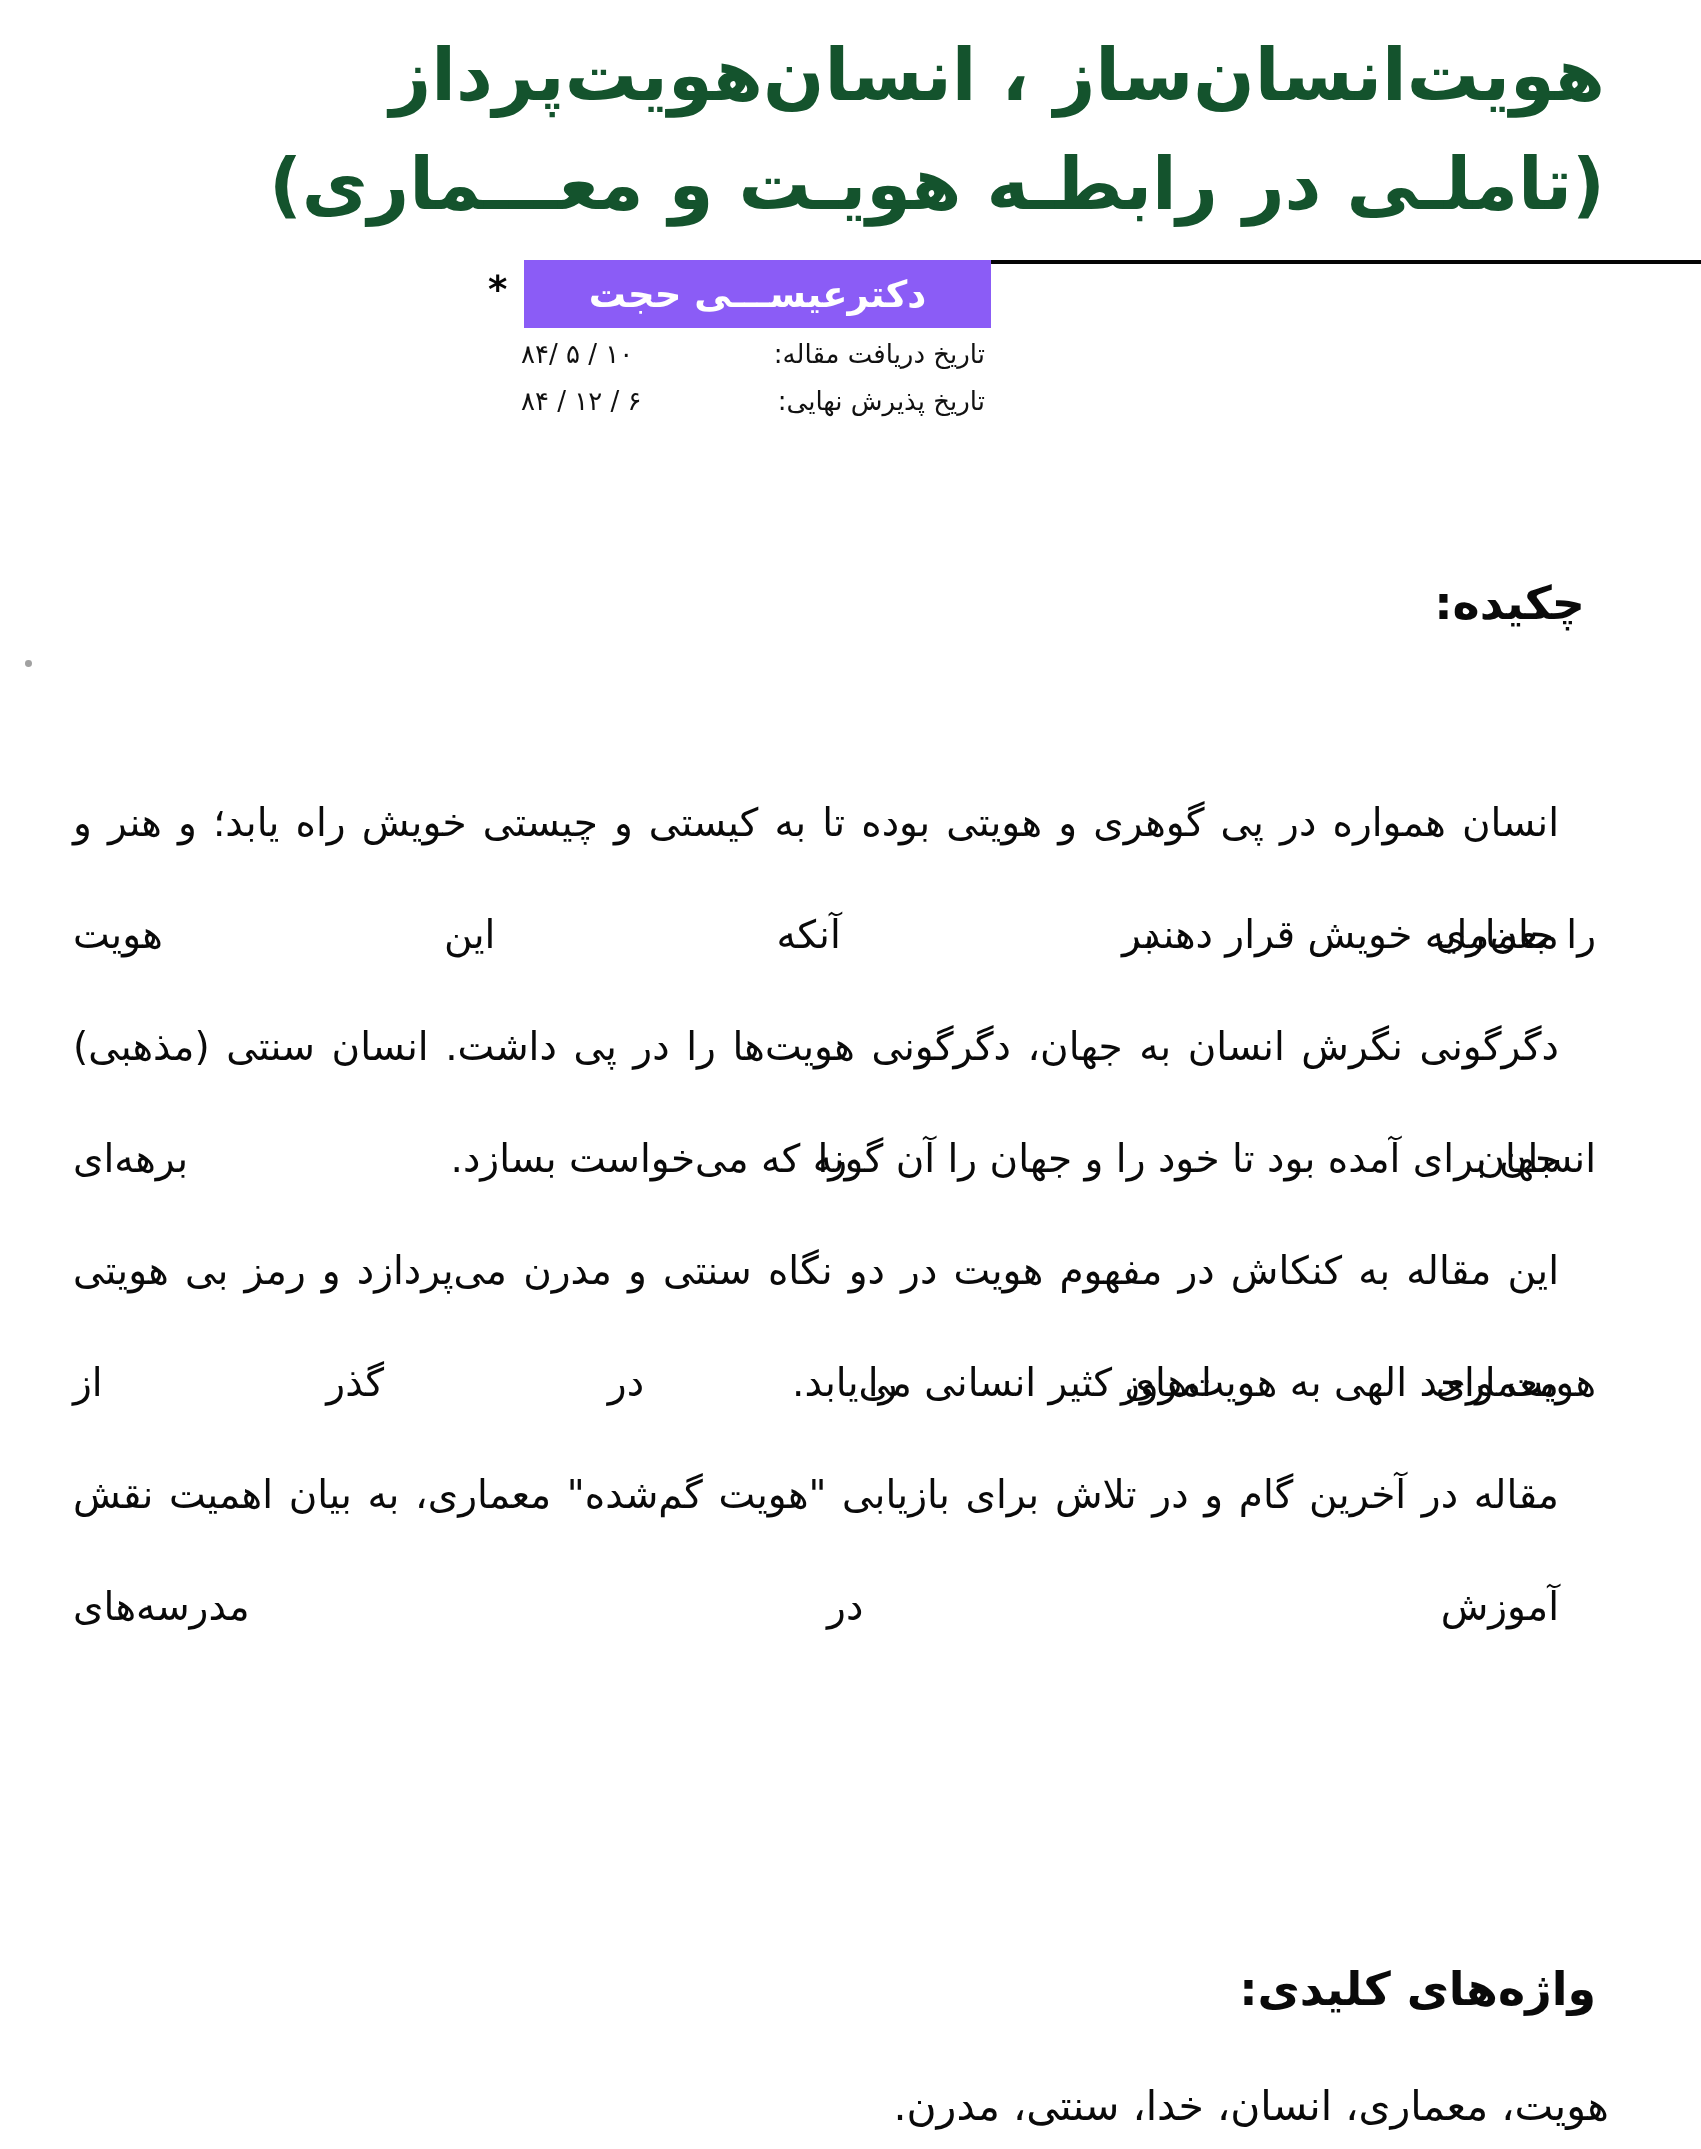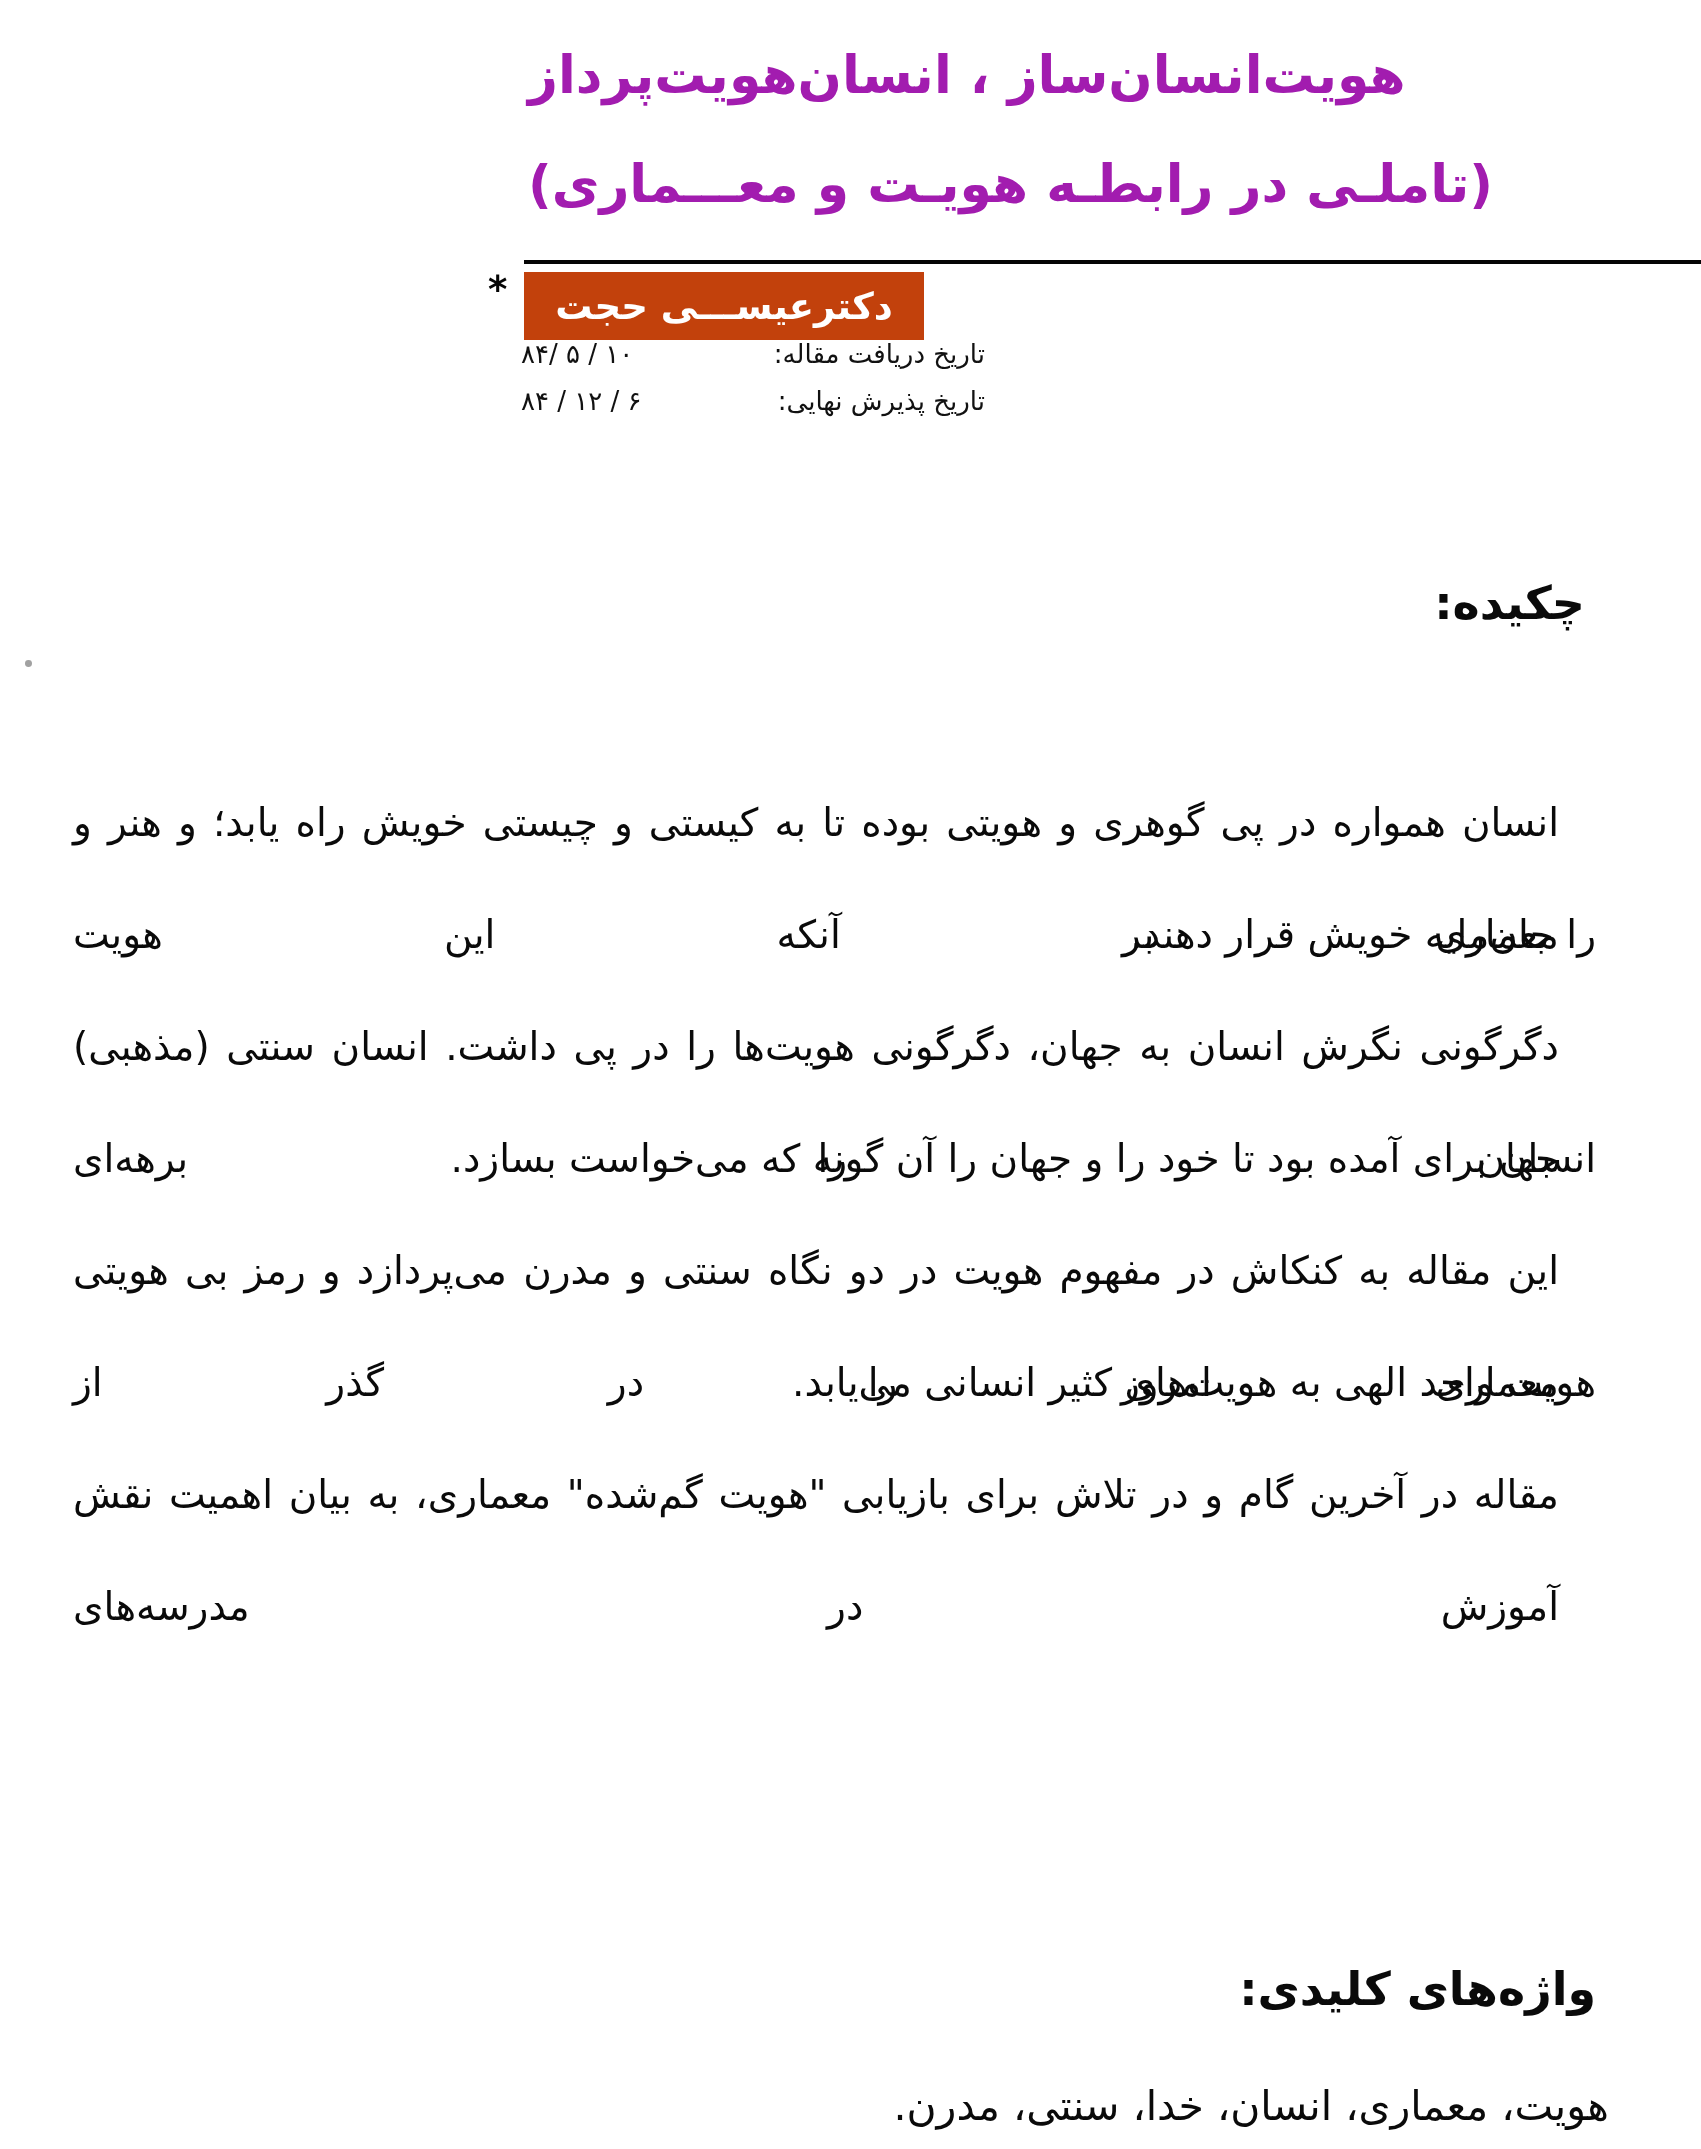--- a/index.html
+++ b/index.html
@@ -8,31 +8,31 @@
     background:#ffffff;color:#0a0a0a;
     font-family:"DejaVu Sans", sans-serif;
     direction:rtl;
   }
   
   .title-block{
     position:absolute;left:528px;top:21.3px;width:1077px;
     text-align:left; direction:rtl;
   }
   .title-line{
-    font-size:52px;font-weight:bold;line-height:109px;
-    white-space:nowrap;letter-spacing:0px;color:#a21caf;
+    font-size:72px;font-weight:bold;line-height:109px;
+    white-space:nowrap;letter-spacing:0px;color:#14532d;
   }
   
   .header-rule{
     position:absolute;left:524px;top:260px;width:1177px;height:3.9px;
     background:#050505;
   }
   .author-box{
-    position:absolute;left:524px;top:272px;width:400px;height:68px;
-    background:#c2410c;color:#ffffff;
+    position:absolute;left:524px;top:260px;width:467px;height:68px;
+    background:#8b5cf6;color:#ffffff;
     display:flex;align-items:center;justify-content:center;
     font-size:37px;font-weight:bold;white-space:nowrap;
   }
   .footnote-marker{
     position:absolute;left:488px;top:268px;
     font-size:37px;font-weight:bold;color:#050505;
   }
   
   .dates{
     position:absolute;left:521px;top:339px;width:464px;

